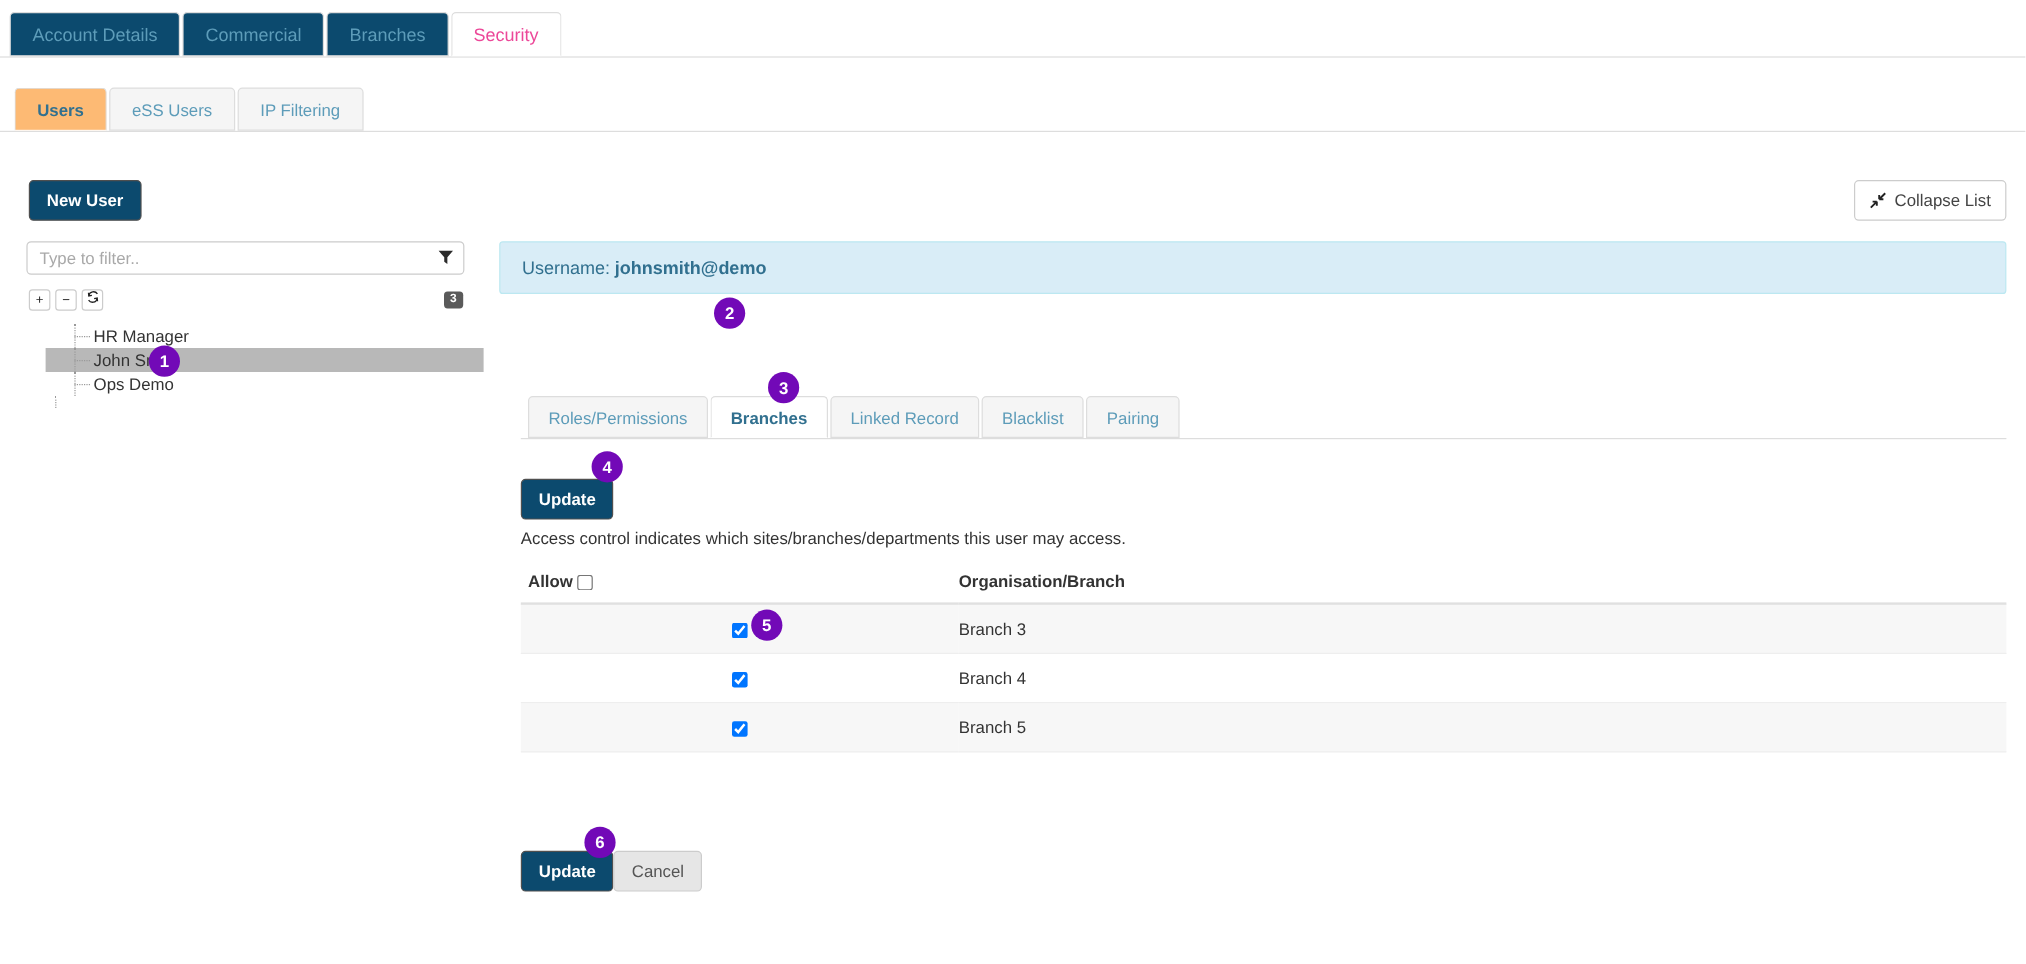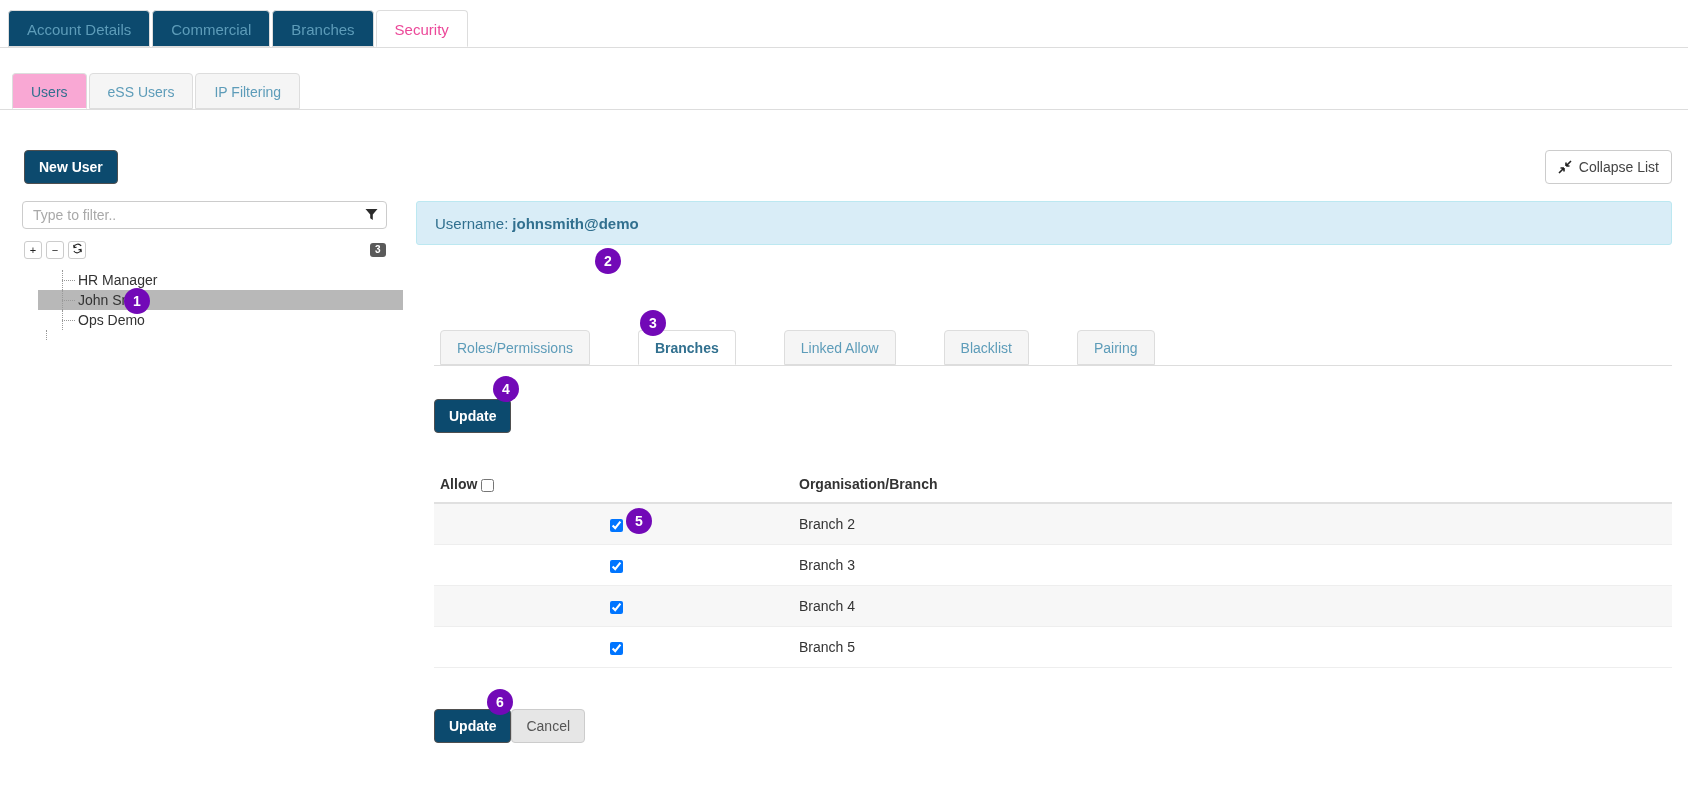--- a/index.html
+++ b/index.html
@@ -56,24 +56,24 @@
     font-size: 14px;
     color: #5d9cb9;
     background: #f5f5f5;
     border: 1px solid #dddddd;
     border-top-left-radius: 4px; border-top-right-radius: 4px;
     margin-right: 2px;
     cursor: pointer;
     white-space: nowrap;
   }
   .subtab.active {
-    background: #f9a8d4;
+    background: #fdba74;
     border-bottom-color: #ffffff;
     color: #31708f;
-    font-weight: normal;
+    font-weight: bold;
     position: relative; z-index: 2;
   }
 
   
   .btn-dark {
     background: #0c4a6e;
     color: #ffffff;
     border: 1px solid #4f4f4f;
     border-radius: 4px;
     font-size: 14px;
@@ -230,21 +230,20 @@
     font-weight: bold;
     position: relative; z-index: 2;
   }
 
   .tabs4 {
     position: absolute; left: 18px; top: 330px;
     width: 1238px; height: 36px;
     border-bottom: 1px solid #dddddd;
     display: flex; align-items: flex-end;
     padding-left: 6px;
-    gap: 46px;
   }
   .tab4 {
     height: 35px; line-height: 35px;
     padding: 0 16px;
     font-size: 14px;
     color: #5d9cb9;
     background: #f5f5f5;
     border: 1px solid #dddddd;
     border-top-left-radius: 4px; border-top-right-radius: 4px;
     margin-right: 2px;
@@ -387,43 +386,40 @@
   <div class="rightpane">
 
     <div class="username-bar">
       <span>Username:</span>
       <b>johnsmith@demo</b>
     </div>
 
     <div class="tabs4" id="tabs4">
         <div class="tab4"><span>Roles/Permissions</span></div>
         <div class="tab4 active"><span>Branches</span></div>
-        <div class="tab4"><span>Linked Allow</span></div>
+        <div class="tab4"><span>Linked Record</span></div>
         <div class="tab4"><span>Blacklist</span></div>
         <div class="tab4"><span>Pairing</span></div>
       </div>
 
     <button class="btn-dark update-top">Update</button>
 
+    <div class="help-text">Access control indicates which sites/branches/departments this user may access.</div>
 
     <table class="acl-table">
       <thead>
         <tr>
           <th class="col-allow">
             <span>Allow</span>
             <input type="checkbox" id="selectAll" style="">
           </th>
           <th>Organisation/Branch</th>
         </tr>
       </thead>
       <tbody id="aclBody">
-          <tr>
-            <td class="cell-check"><input type="checkbox" checked="" style=""></td>
-            <td>Branch 2</td>
-          </tr>
           <tr>
             <td class="cell-check"><input type="checkbox" checked="" style=""></td>
             <td>Branch 3</td>
           </tr>
           <tr>
             <td class="cell-check"><input type="checkbox" checked="" style=""></td>
             <td>Branch 4</td>
           </tr>
           <tr>
             <td class="cell-check"><input type="checkbox" checked="" style=""></td>

